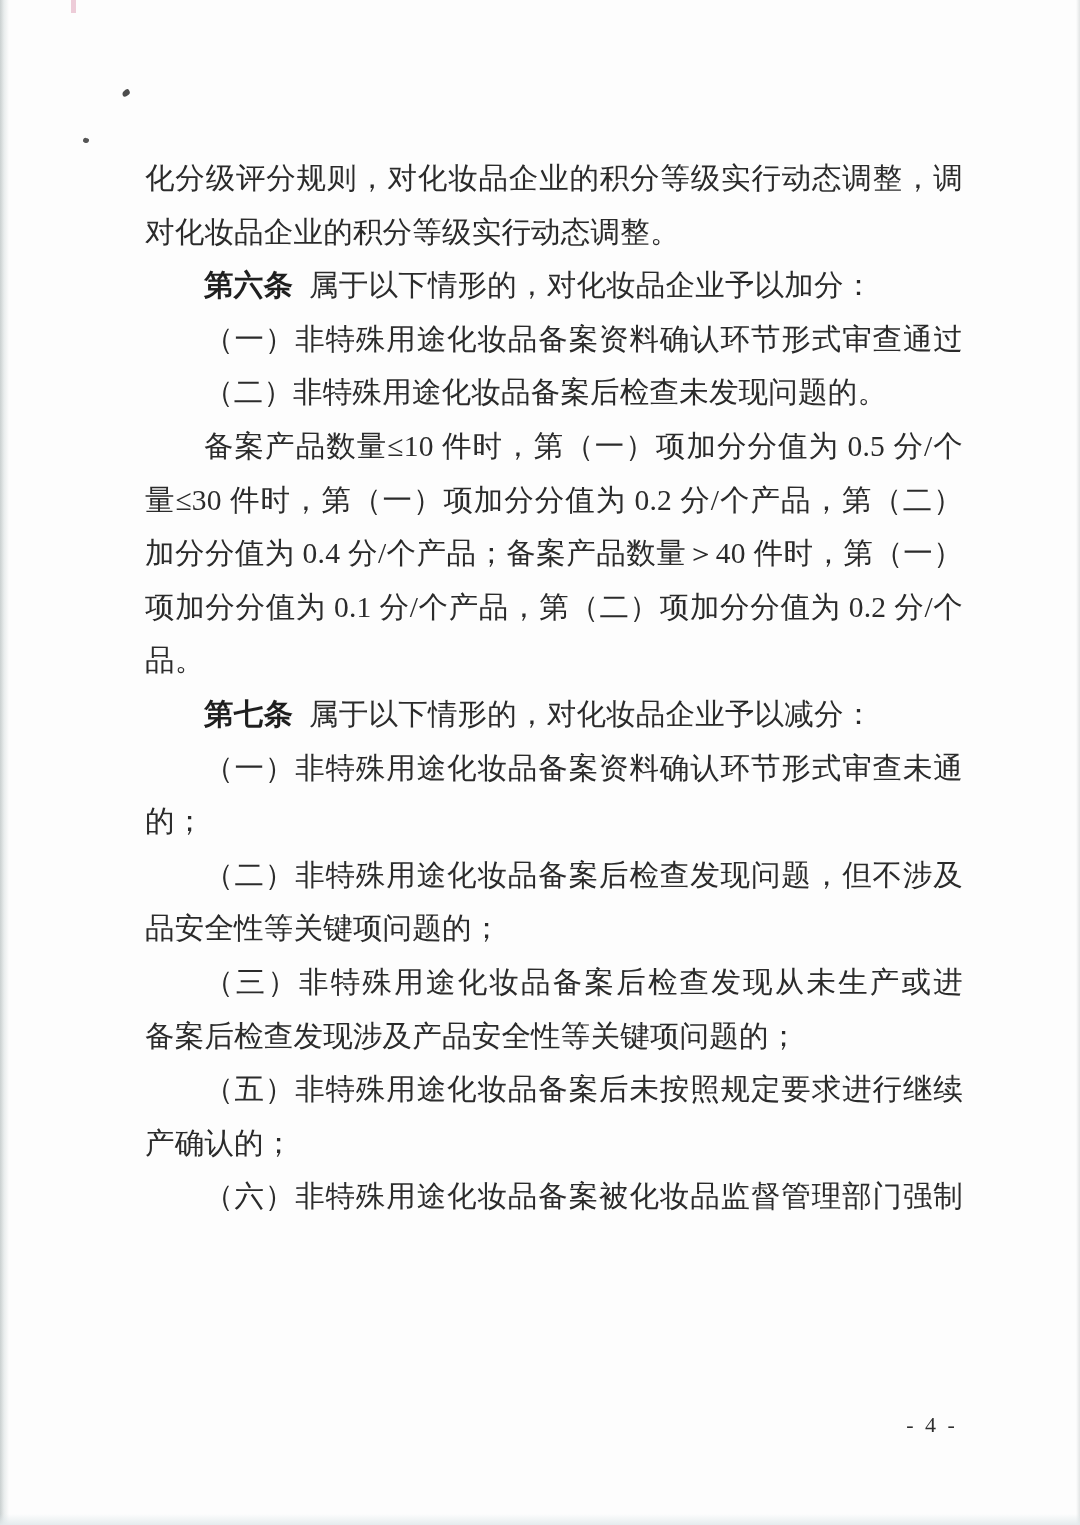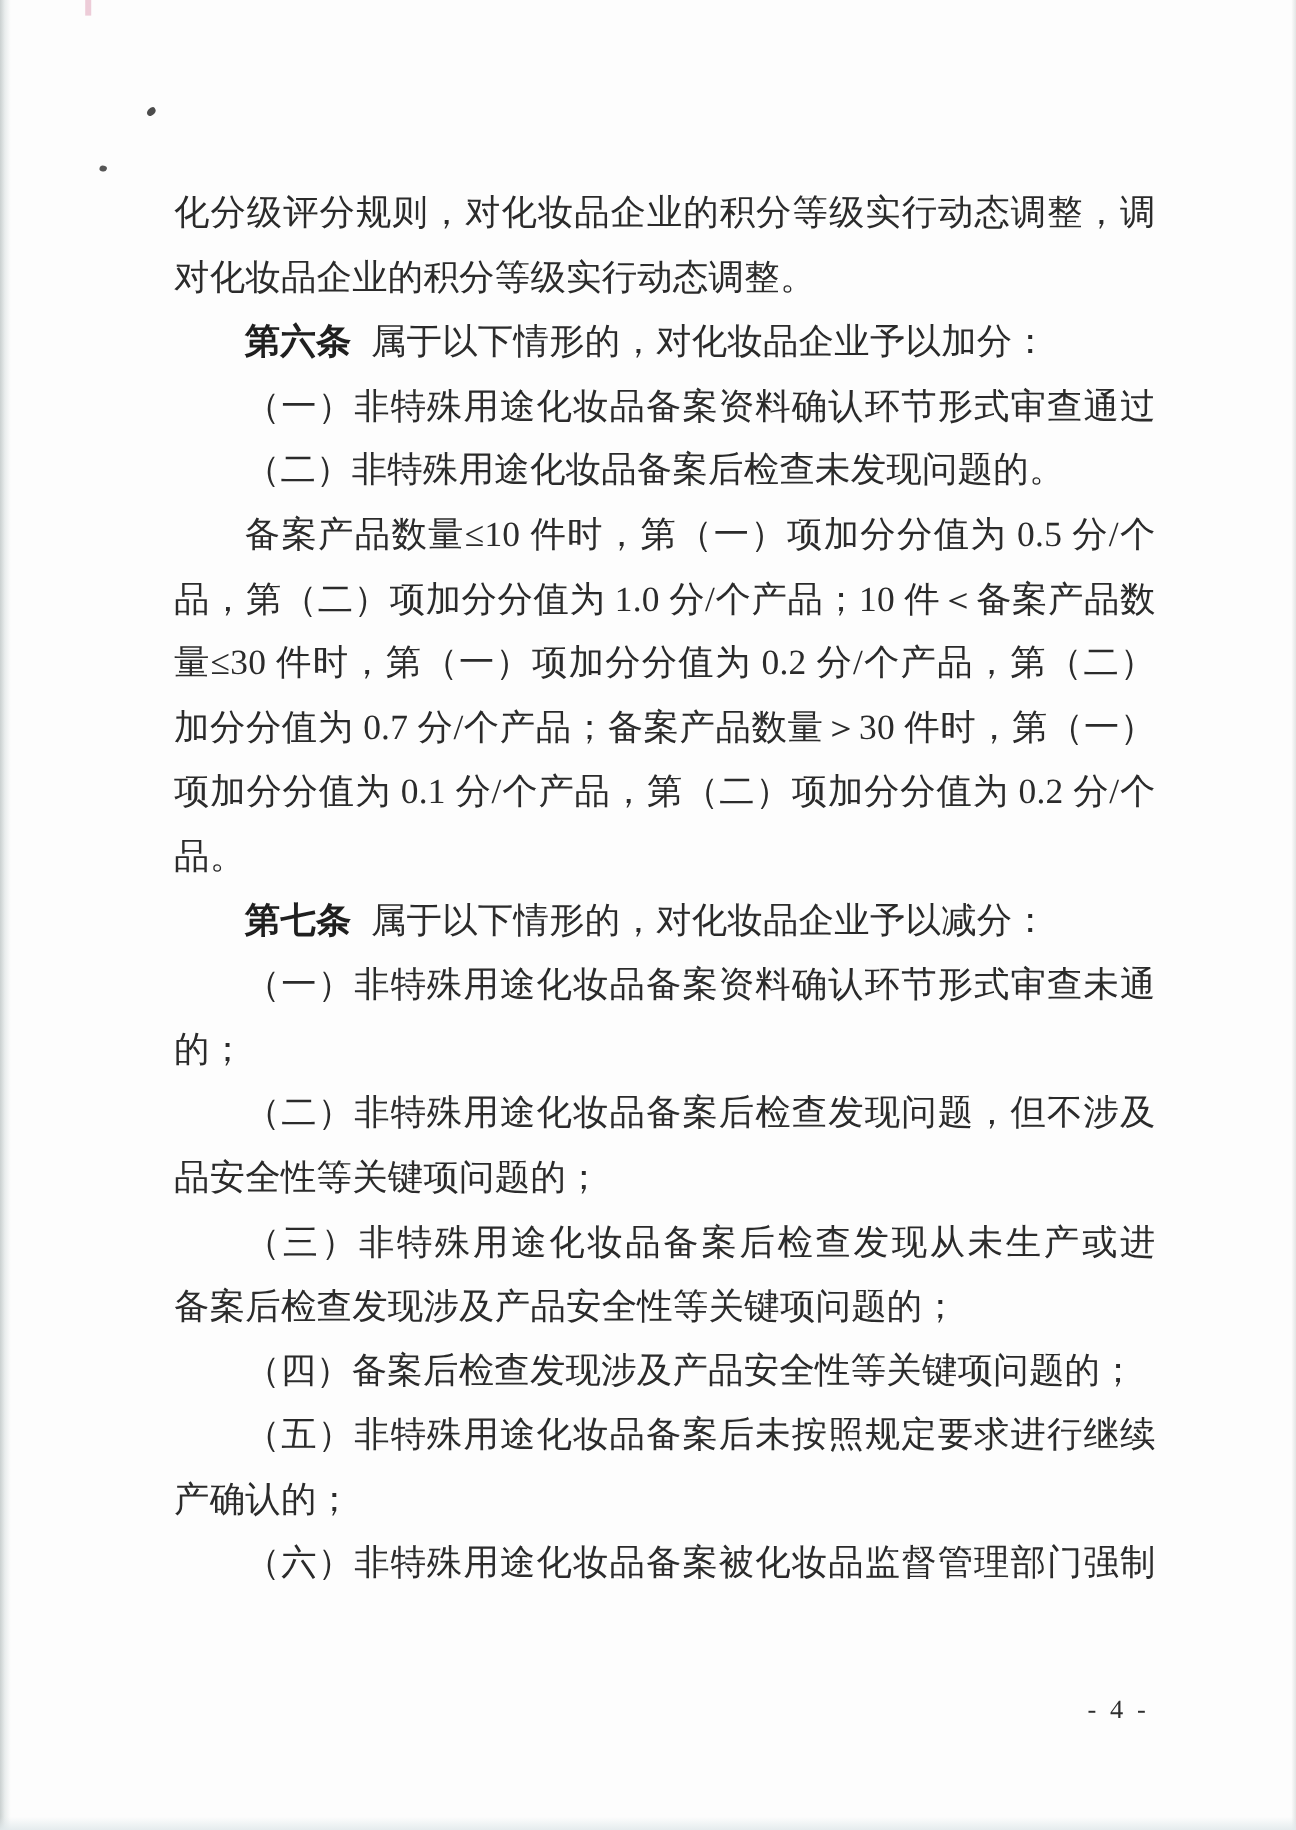--- a/index.html
+++ b/index.html
@@ -115,32 +115,30 @@
   <div class="speck1"></div>
   <div class="speck2"></div>
 
   <div class="textblock">
       <div class="line fill">化分级评分规则，对化妆品企业的积分等级实行动态调整，调整</div>
       <div class="line">对化妆品企业的积分等级实行动态调整。</div>
       <div class="line indent"><span class="article-label">第六条</span>属于以下情形的，对化妆品企业予以加分：</div>
       <div class="line indent">（一）非特殊用途化妆品备案资料确认环节形式审查通过的；</div>
       <div class="line indent">（二）非特殊用途化妆品备案后检查未发现问题的。</div>
       <div class="line indent fill">备案产品数量≤10 件时，第（一）项加分分值为 0.5 分/个产</div>
-      <div class="line fill">品，第（二）项加分分值为 1.0 分/个产品；10 件＜备案产品数</div>
       <div class="line fill">量≤30 件时，第（一）项加分分值为 0.2 分/个产品，第（二）项</div>
-      <div class="line fill">加分分值为 0.7 分/个产品；备案产品数量＞30 件时，第（一）</div>
+      <div class="line fill">加分分值为 0.4 分/个产品；备案产品数量＞40 件时，第（一）</div>
       <div class="line fill">项加分分值为 0.1 分/个产品，第（二）项加分分值为 0.2 分/个产</div>
       <div class="line">品。</div>
       <div class="line indent"><span class="article-label">第七条</span>属于以下情形的，对化妆品企业予以减分：</div>
       <div class="line indent fill">（一）非特殊用途化妆品备案资料确认环节形式审查未通过</div>
       <div class="line">的；</div>
       <div class="line indent fill">（二）非特殊用途化妆品备案后检查发现问题，但不涉及产</div>
       <div class="line">品安全性等关键项问题的；</div>
       <div class="line indent fill">（三）非特殊用途化妆品备案后检查发现从未生产或进口，</div>
       <div class="line">备案后检查发现涉及产品安全性等关键项问题的；</div>
-      <div class="line indent">（四）备案后检查发现涉及产品安全性等关键项问题的；</div>
       <div class="line indent fill">（五）非特殊用途化妆品备案后未按照规定要求进行继续生</div>
       <div class="line">产确认的；</div>
       <div class="line indent fill">（六）非特殊用途化妆品备案被化妆品监督管理部门强制注</div>
     </div>
 
   <div class="pagenum">- 4 -</div>
 </div>
 
 </body></html>

